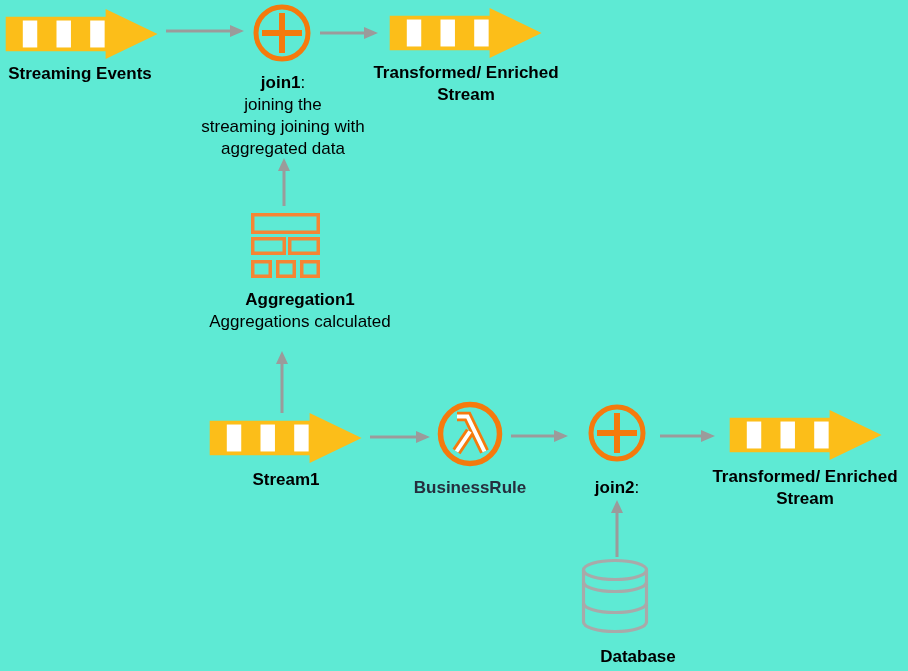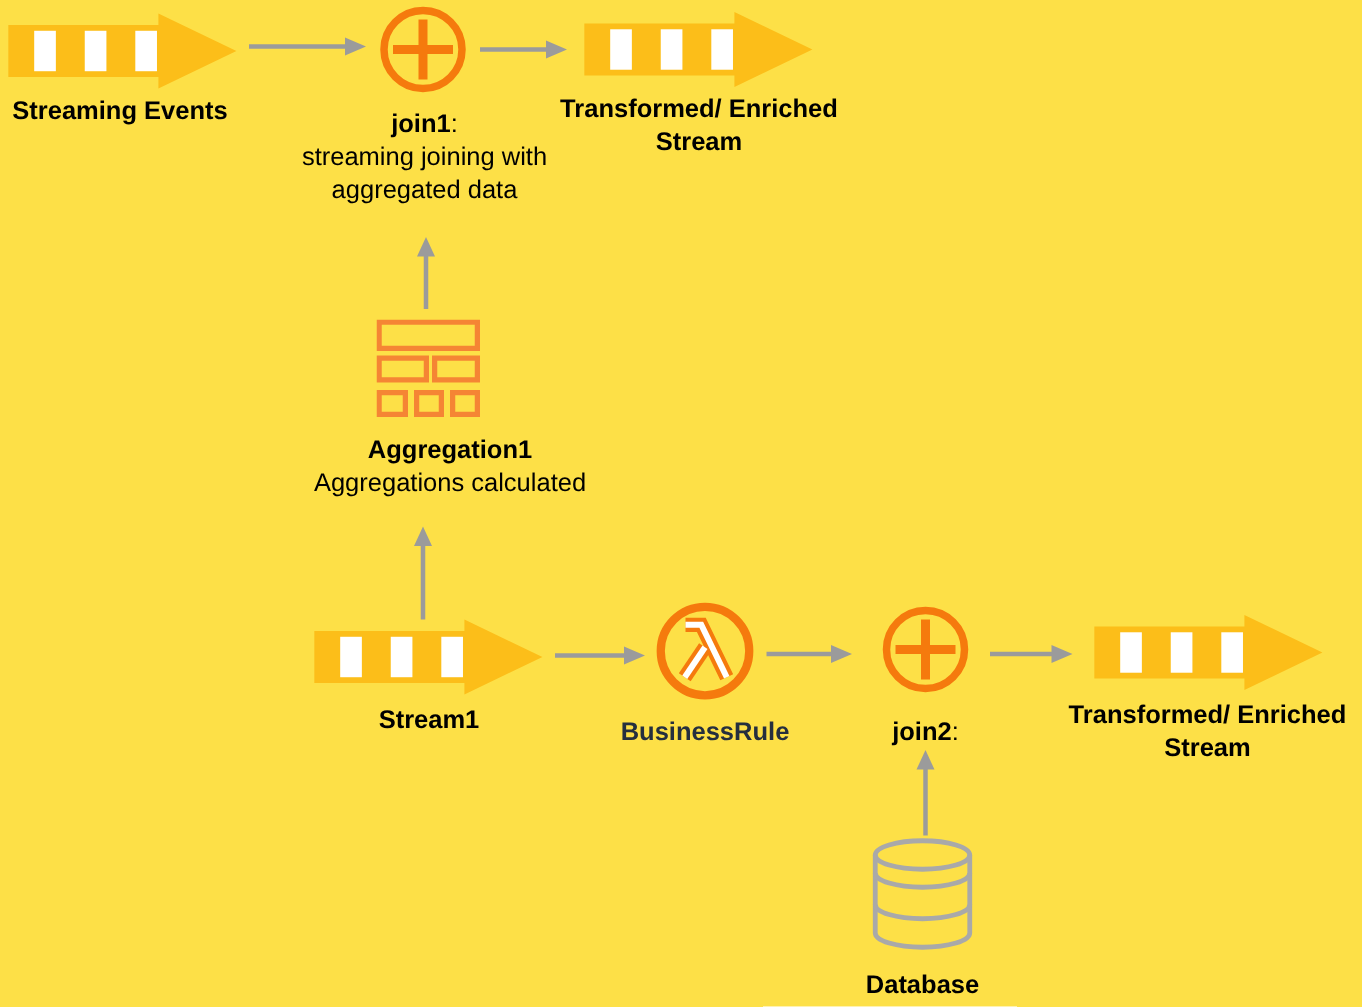--- a/index.html
+++ b/index.html
@@ -1,17 +1,17 @@
 <!DOCTYPE html>
 <html><head>
 <meta charset="utf-8">
 <style>
   html,body{margin:0;padding:0;background:#fff;}
   body{font-family:"Liberation Sans",sans-serif;color:#000;}
-  .canvas{position:relative;width:908px;height:671px;background:#fde047;overflow:hidden;}
+  .canvas{position:relative;width:908px;height:671px;background:#5eead4;overflow:hidden;}
   .abs{position:absolute;}
   .lbl{position:absolute;text-align:center;font-size:17px;line-height:22px;color:#000;white-space:nowrap;}
   .lbl.wrap{white-space:normal;}
   .b{font-weight:bold;}
   .navy{color:#252F3E;text-align:center;}
   svg{display:block;overflow:visible;}
 </style>
 </head>
 <body>
 
@@ -86,20 +86,21 @@
       <use href="#sym-stream"></use>
     </svg>
 
   <div class="lbl b wrap" style="left:366px;top:62px;width:200px">
     <div>Transformed/ Enriched</div>
     <div>Stream</div>
   </div>
 
   <div class="lbl wrap" style="left:177px;top:72px;width:212px">
     <div><span class="b">join1</span><span>:</span></div>
+    <div>joining the</div>
     <div>streaming joining with</div>
     <div>aggregated data</div>
   </div>
 
   <svg class="abs" style="left:276px;top:158px" width="16" height="48">
     <line x1="8" y1="48" x2="8" y2="11" stroke="#9B9B9B" stroke-width="3"></line>
     <polygon points="2,13 8,0 14,13" fill="#9B9B9B"></polygon>
   </svg>
 
   <svg class="abs" style="left:251px;top:213px" width="69" height="65" viewBox="0 0 69 65">
@@ -160,15 +161,15 @@
 
   <svg class="abs" style="left:609px;top:500px" width="16" height="57">
     <line x1="8" y1="57" x2="8" y2="11" stroke="#9B9B9B" stroke-width="3"></line>
     <polygon points="2,13 8,0 14,13" fill="#9B9B9B"></polygon>
   </svg>
 
   <svg class="abs" style="left:580px;top:558px" width="70" height="78" viewBox="0 0 70 78">
       <use href="#sym-database"></use>
     </svg>
 
-  <div class="lbl b" style="left:535px;top:646px;width:160px">Database</div>
+  <div class="lbl b" style="left:558px;top:646px;width:160px">Database</div>
 
 </div>
 
 </body></html>

